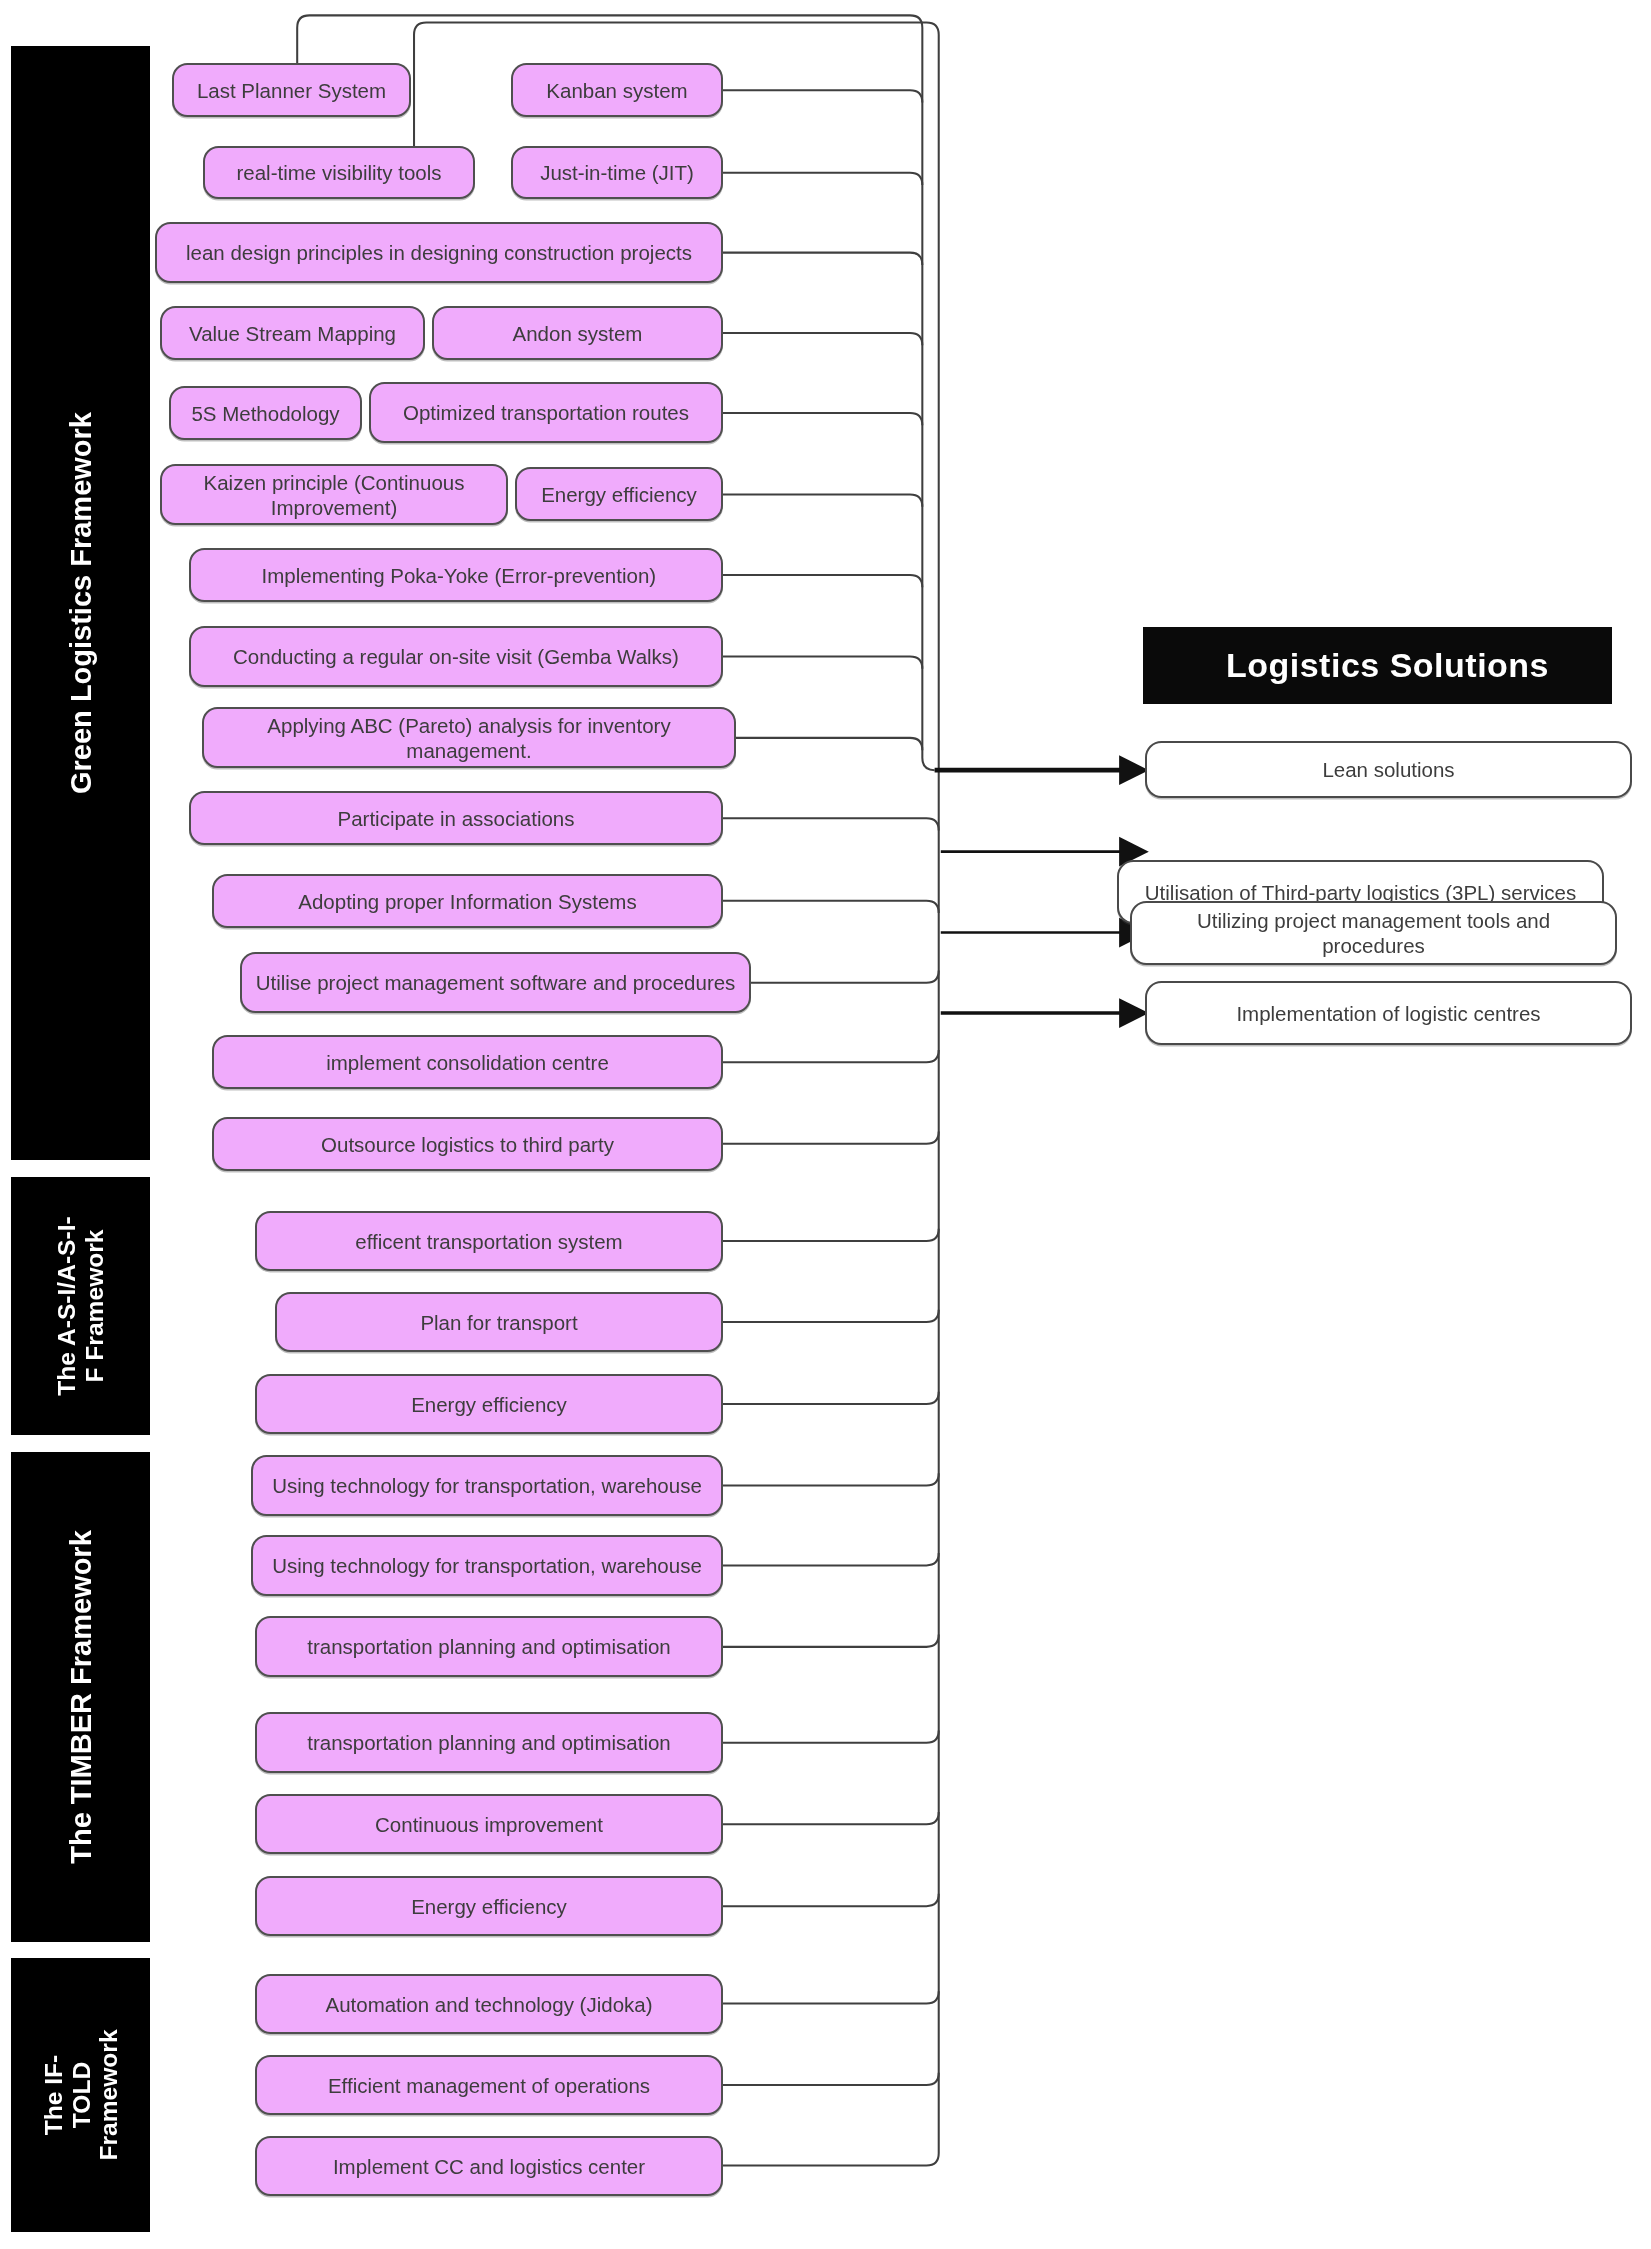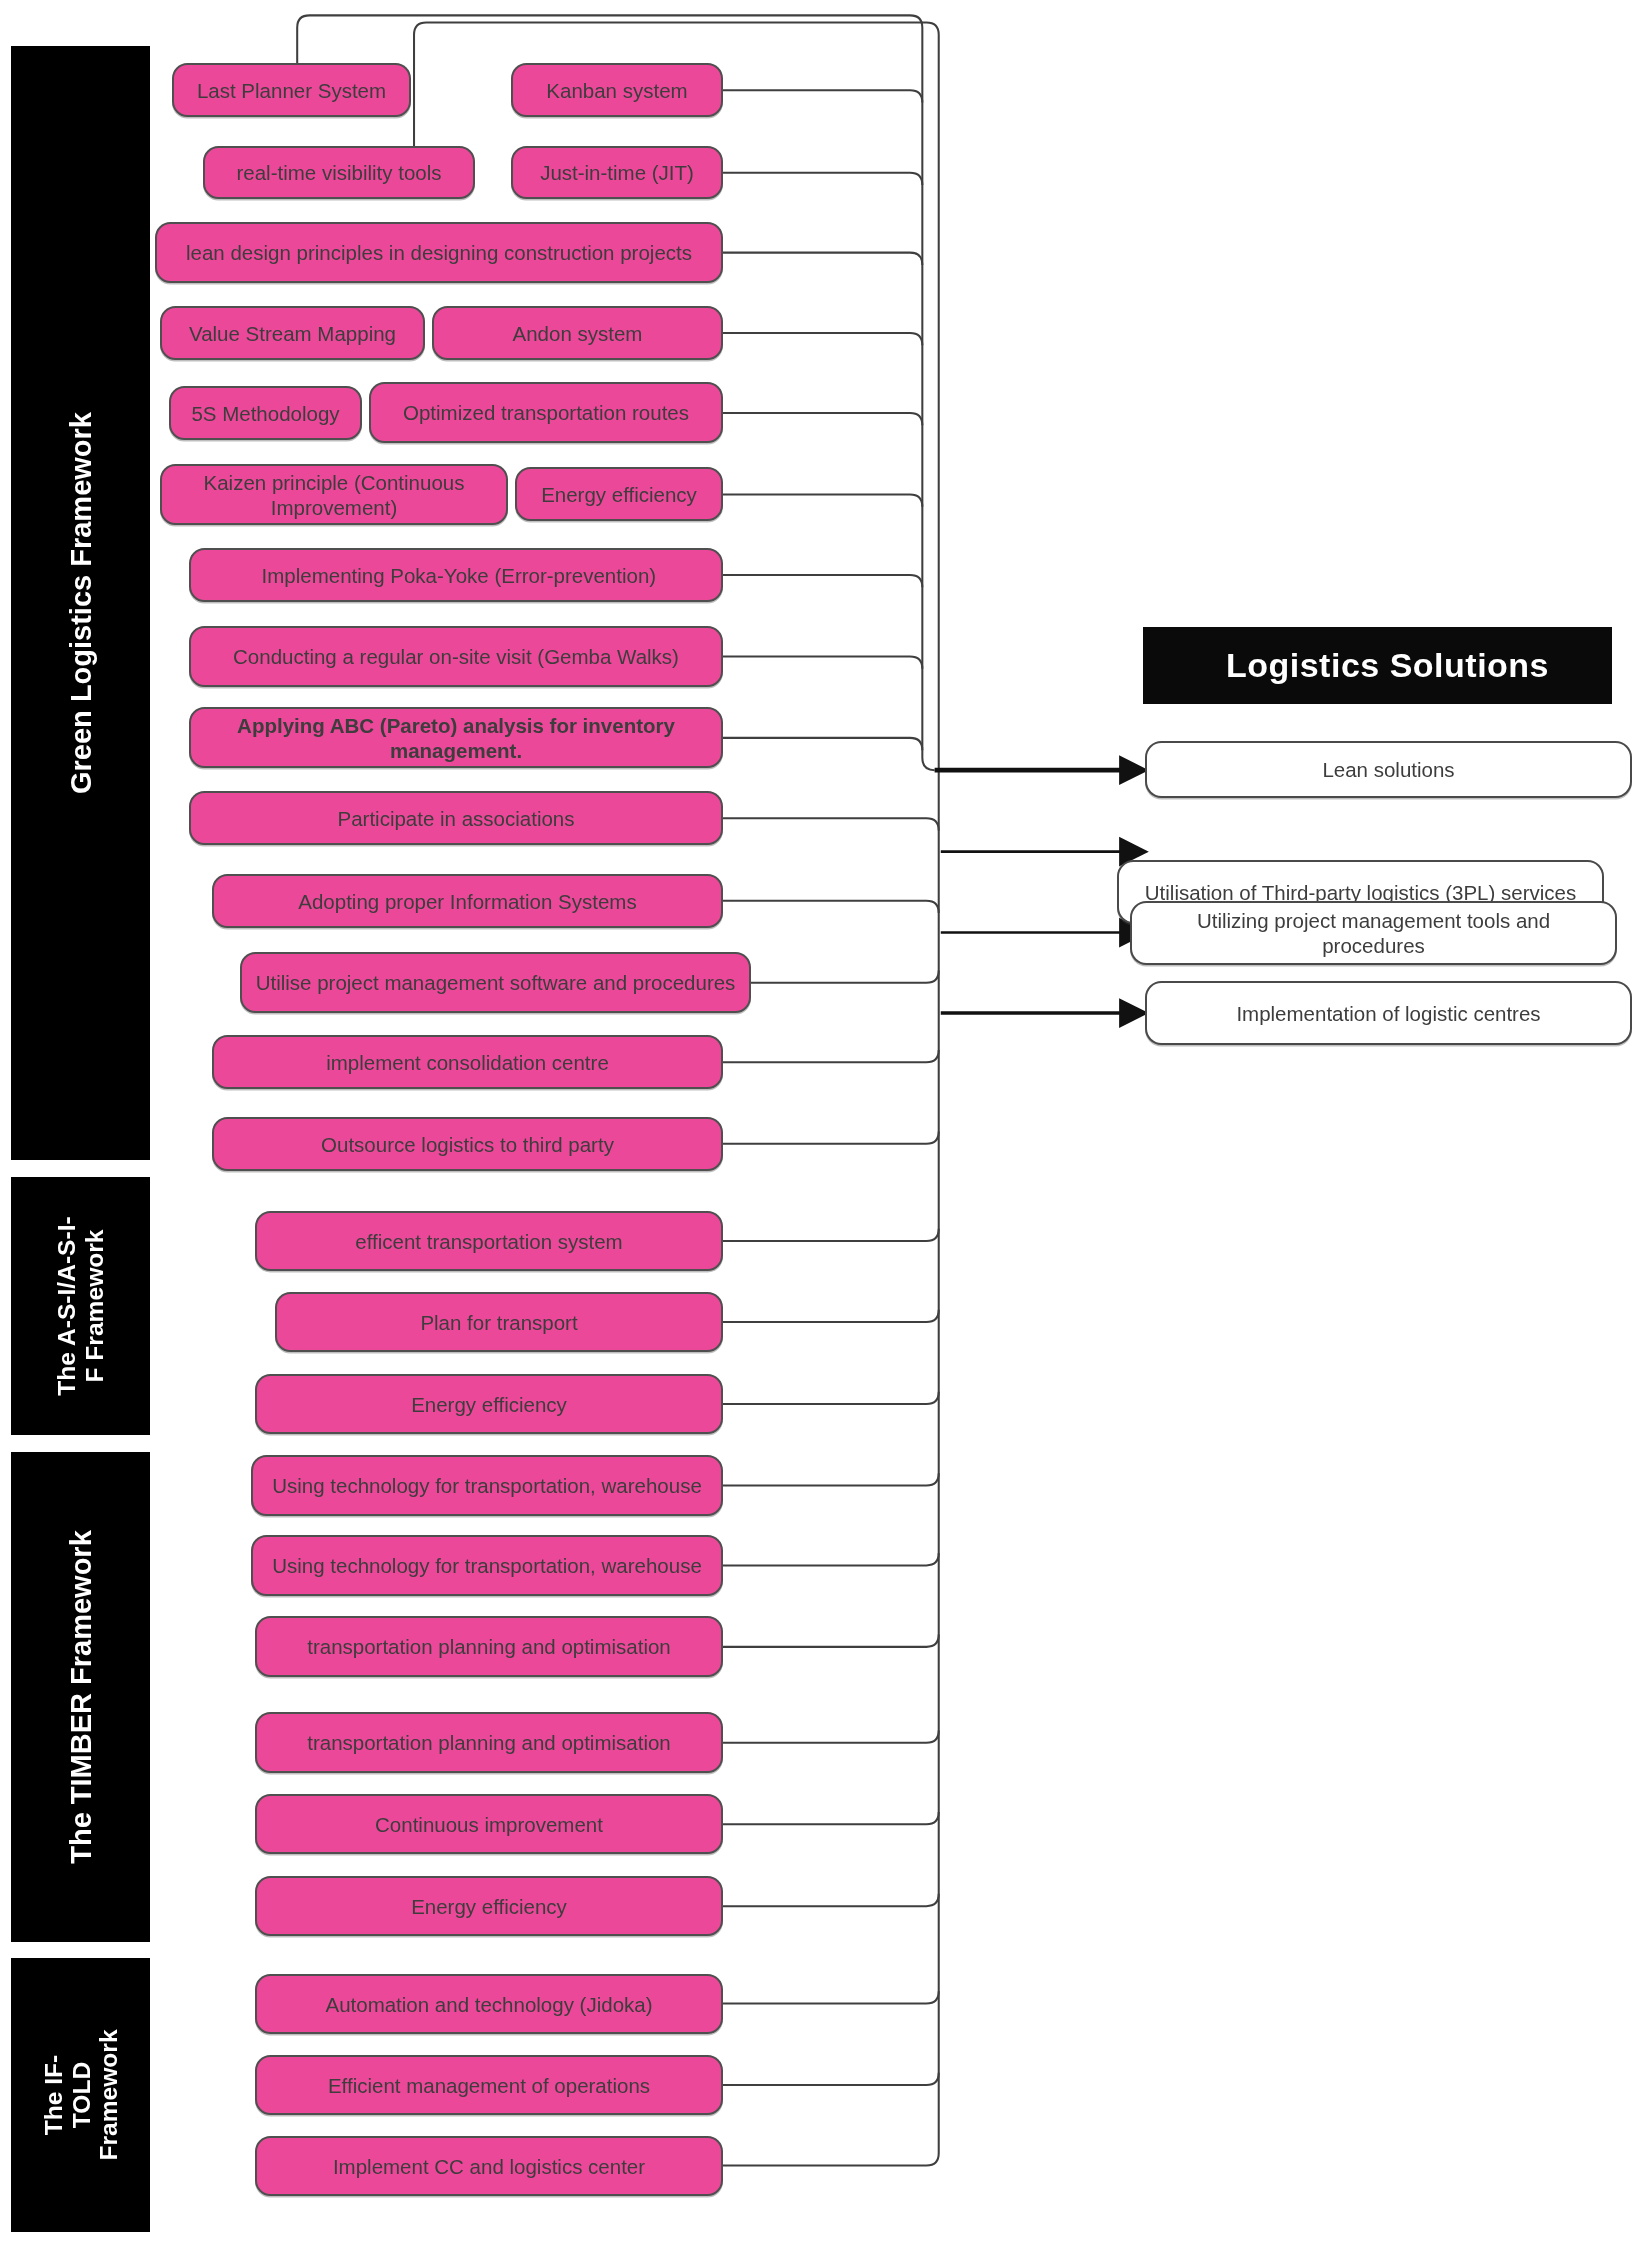--- a/index.html
+++ b/index.html
@@ -1,20 +1,20 @@
 <!DOCTYPE html>
 <html style="font-size:8.2px"><head>
 <meta charset="utf-8">
 <style>
   html,body{margin:0;padding:0;}
   body{width:1652px;height:2250px;position:relative;background:#ffffff;
        font-family:"Liberation Sans", sans-serif;}
   .stage{position:absolute;left:0;top:0;width:1652px;height:2250px;}
   svg.wires{position:absolute;left:0;top:0;width:1652px;height:2250px;pointer-events:none;}
-  .node{position:absolute;box-sizing:border-box;background:#ec4899;
+  .node{position:absolute;box-sizing:border-box;background:#f0abfc;
         border:2px solid #4f4f4f;border-radius:15.4px;
         display:flex;align-items:center;justify-content:center;text-align:center;
         color:#3d3d3d;font-size:20.5px;line-height:1.22;padding:2px 13.3px;
         box-shadow:0 1.5px 0 rgba(70,70,70,.35);}
   .sol{position:absolute;box-sizing:border-box;background:#ffffff;
        border:2.6px solid #4a4a4a;border-radius:16.4px;
        display:flex;align-items:center;justify-content:center;text-align:center;
        color:#3d3d3d;font-size:20.5px;line-height:1.22;padding:2px 15.4px;
        box-shadow:0 1.5px 0 rgba(70,70,70,.35);}
   .hdr{position:absolute;box-sizing:border-box;background:#0a0a0a;color:#ffffff;
@@ -101,21 +101,21 @@
   <div class="node" style="left:511px;top:146px;width:212px;height:53px;">Just-in-time (JIT)</div>
   <div class="node" style="left:155px;top:222px;width:568px;height:61px;">lean design principles in designing construction projects</div>
   <div class="node" style="left:160px;top:306px;width:265px;height:54px;">Value Stream Mapping</div>
   <div class="node" style="left:432px;top:306px;width:291px;height:54px;">Andon system</div>
   <div class="node" style="left:169px;top:386px;width:193px;height:54px;">5S Methodology</div>
   <div class="node" style="left:369px;top:382px;width:354px;height:61px;">Optimized transportation routes</div>
   <div class="node" style="left:160px;top:464px;width:348px;height:61px;">Kaizen principle (Continuous Improvement)</div>
   <div class="node" style="left:515px;top:467px;width:208px;height:54px;">Energy efficiency</div>
   <div class="node" style="left:189px;top:548px;width:534px;height:54px;padding-left:19px;">Implementing Poka-Yoke (Error-prevention)</div>
   <div class="node" style="left:189px;top:626px;width:534px;height:61px;">Conducting a regular on-site visit (Gemba Walks)</div>
-  <div class="node" style="left:189px;top:707px;width:534px;height:61px;font-weight:bold;">Applying ABC (Pareto) analysis for inventory management.</div>
+  <div class="node" style="left:202px;top:707px;width:534px;height:61px;">Applying ABC (Pareto) analysis for inventory management.</div>
   <div class="node" style="left:189px;top:791px;width:534px;height:54px;">Participate in associations</div>
   <div class="node" style="left:212px;top:874px;width:511px;height:54px;">Adopting proper Information Systems</div>
   <div class="node" style="left:212px;top:952px;width:511px;height:61px;margin-left:28px;">Utilise project management software and procedures</div>
   <div class="node" style="left:212px;top:1035px;width:511px;height:54px;">implement consolidation centre</div>
   <div class="node" style="left:212px;top:1117px;width:511px;height:54px;">Outsource logistics to third party</div>
 
   <div class="node" style="left:255px;top:1211px;width:468px;height:60px;">efficent transportation system</div>
   <div class="node" style="left:275px;top:1292px;width:448px;height:60px;">Plan for transport</div>
   <div class="node" style="left:255px;top:1374px;width:468px;height:60px;">Energy efficiency</div>
 

